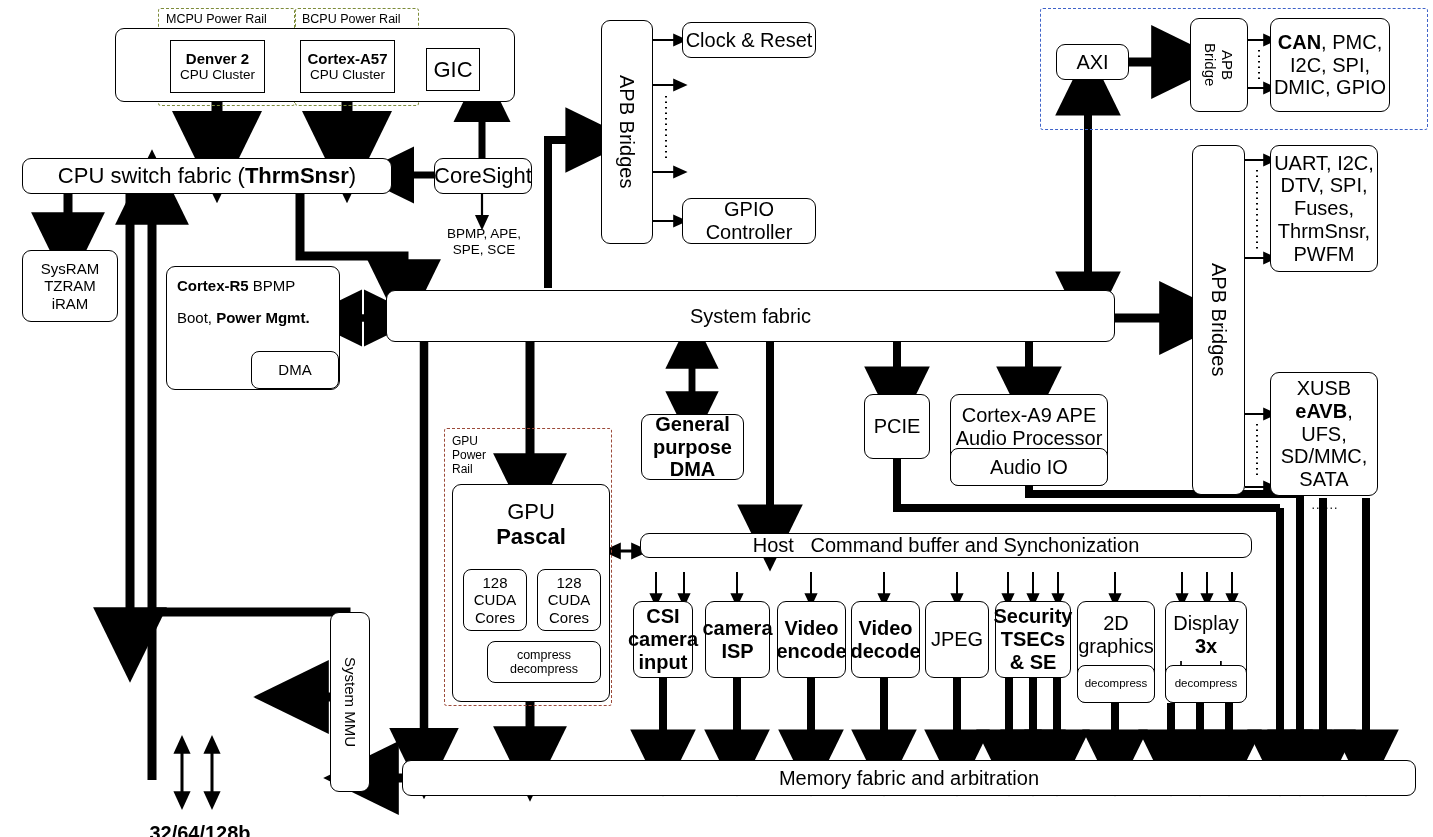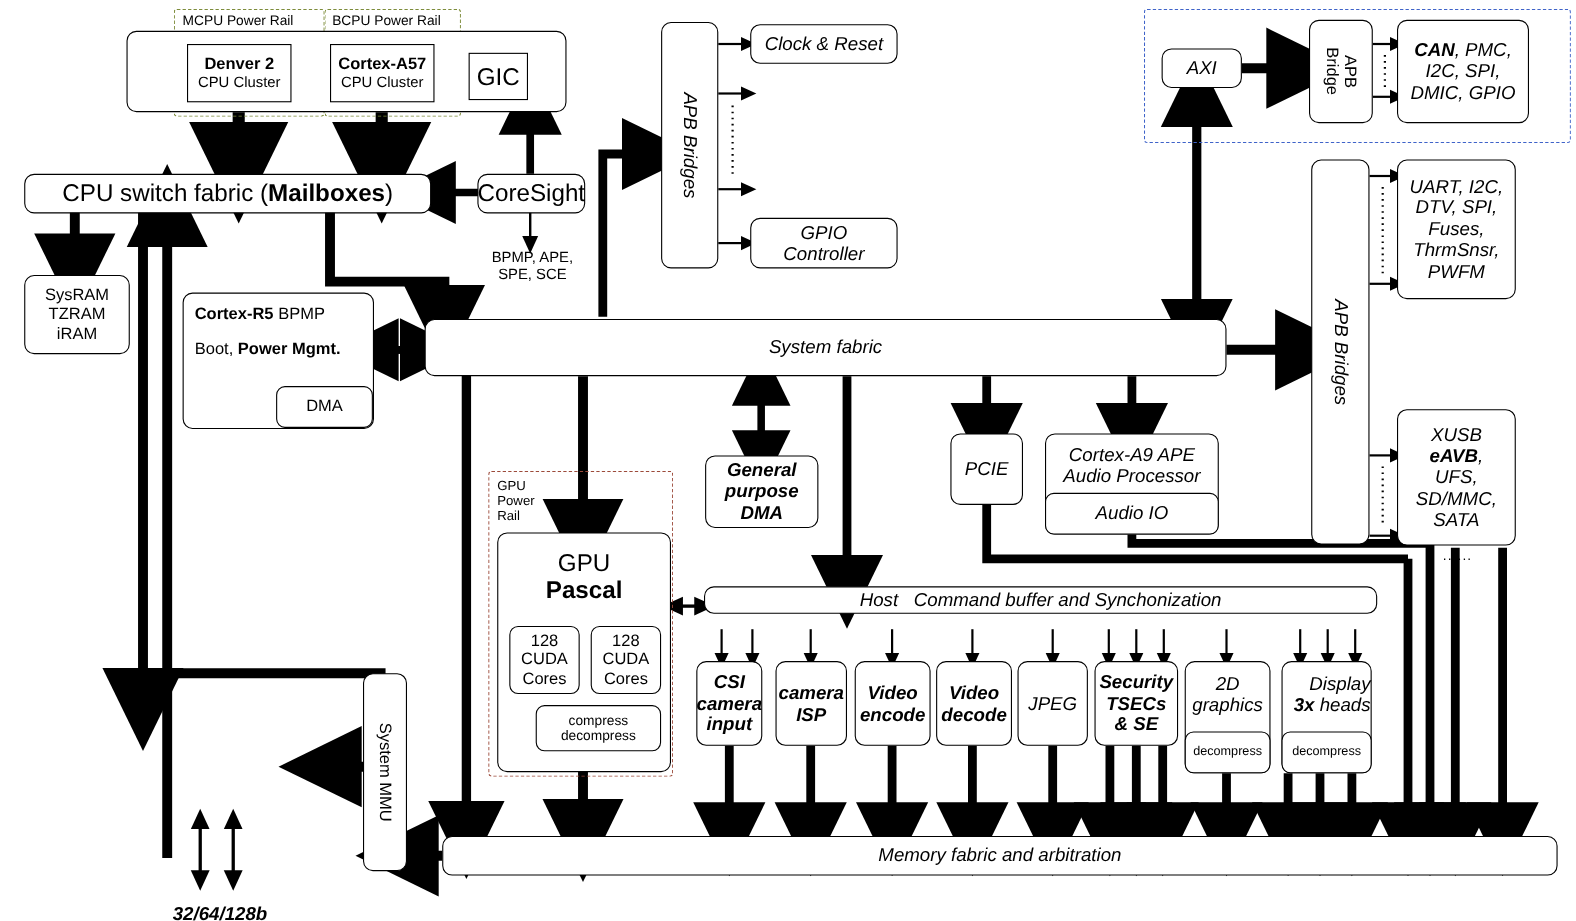--- a/index.html
+++ b/index.html
@@ -24,21 +24,21 @@
   .rail-label{position:absolute;font-size:12.5px;line-height:1.18;z-index:4;
               white-space:pre-line;}
 
   .vert{writing-mode:vertical-rl;text-orientation:mixed;}
 
   .b{font-weight:bold;}
   .f11{font-size:11.5px;}
   .f12{font-size:12.5px;}
   .f13{font-size:13.5px;}
   .f14{font-size:15px;}
-  .f15{font-size:17px;font-style:italic;}
+  .f15{font-size:20px;}
   .f16{font-size:22px;}
   .freetext{position:absolute;text-align:center;line-height:1.2;z-index:4;
             white-space:pre-line;}
 </style>
 </head>
 <body>
 
 <div id="root">
 
 <svg class="wires under" viewBox="0 0 1433 837">
@@ -185,21 +185,21 @@
 <div class="box sq" style="left:300px;top:40px;width:95px;height:53px;flex-direction:column;">
   <div class="b f14">Cortex-A57</div>
   <div class="f13">CPU Cluster</div>
 </div>
 
 <div class="box sq" style="left:426px;top:48px;width:54px;height:43px;">
   <span class="f16">GIC</span>
 </div>
 
 <div class="box" style="left:22px;top:158px;width:370px;height:36px;">
-  <span class="f16"><span>CPU switch fabric (</span><span class="b">Mailboxes</span><span>)</span></span>
+  <span class="f16"><span>CPU switch fabric (</span><span class="b">ThrmSnsr</span><span>)</span></span>
 </div>
 
 <div class="box" style="left:434px;top:158px;width:98px;height:36px;">
   <span class="f16">CoreSight</span>
 </div>
 <div class="freetext f13" style="left:424px;top:226px;width:120px;">BPMP, APE,
 SPE, SCE</div>
 
 <div class="box" style="left:22px;top:250px;width:96px;height:72px;">
   <span class="f14" style="white-space:pre-line;">SysRAM
@@ -350,21 +350,21 @@
 
 <div class="box" style="left:1077px;top:601px;width:78px;height:102px;display:block;">
   <div class="f15" style="position:absolute;left:0;right:0;top:10px;text-align:center;white-space:pre-line;">2D
 graphics</div>
   <div class="sub" style="left:-1px;top:63px;width:78px;height:38px;">
     <span class="f11">decompress</span>
   </div>
 </div>
 
 <div class="box" style="left:1165px;top:601px;width:82px;height:102px;display:block;">
-  <div class="f15" style="position:absolute;left:0;right:0;top:10px;text-align:right;white-space:pre-line;"><span>Display
+  <div class="f15" style="position:absolute;left:0;right:0;top:10px;text-align:center;white-space:pre-line;"><span>Display
 </span><span class="b">3x</span><span> heads</span></div>
   <div class="sub" style="left:-1px;top:63px;width:82px;height:38px;">
     <span class="f11">decompress</span>
   </div>
 </div>
 
 <div class="box" style="left:330px;top:612px;width:40px;height:180px;">
   <span class="f14 vert">System MMU</span>
 </div>
 

